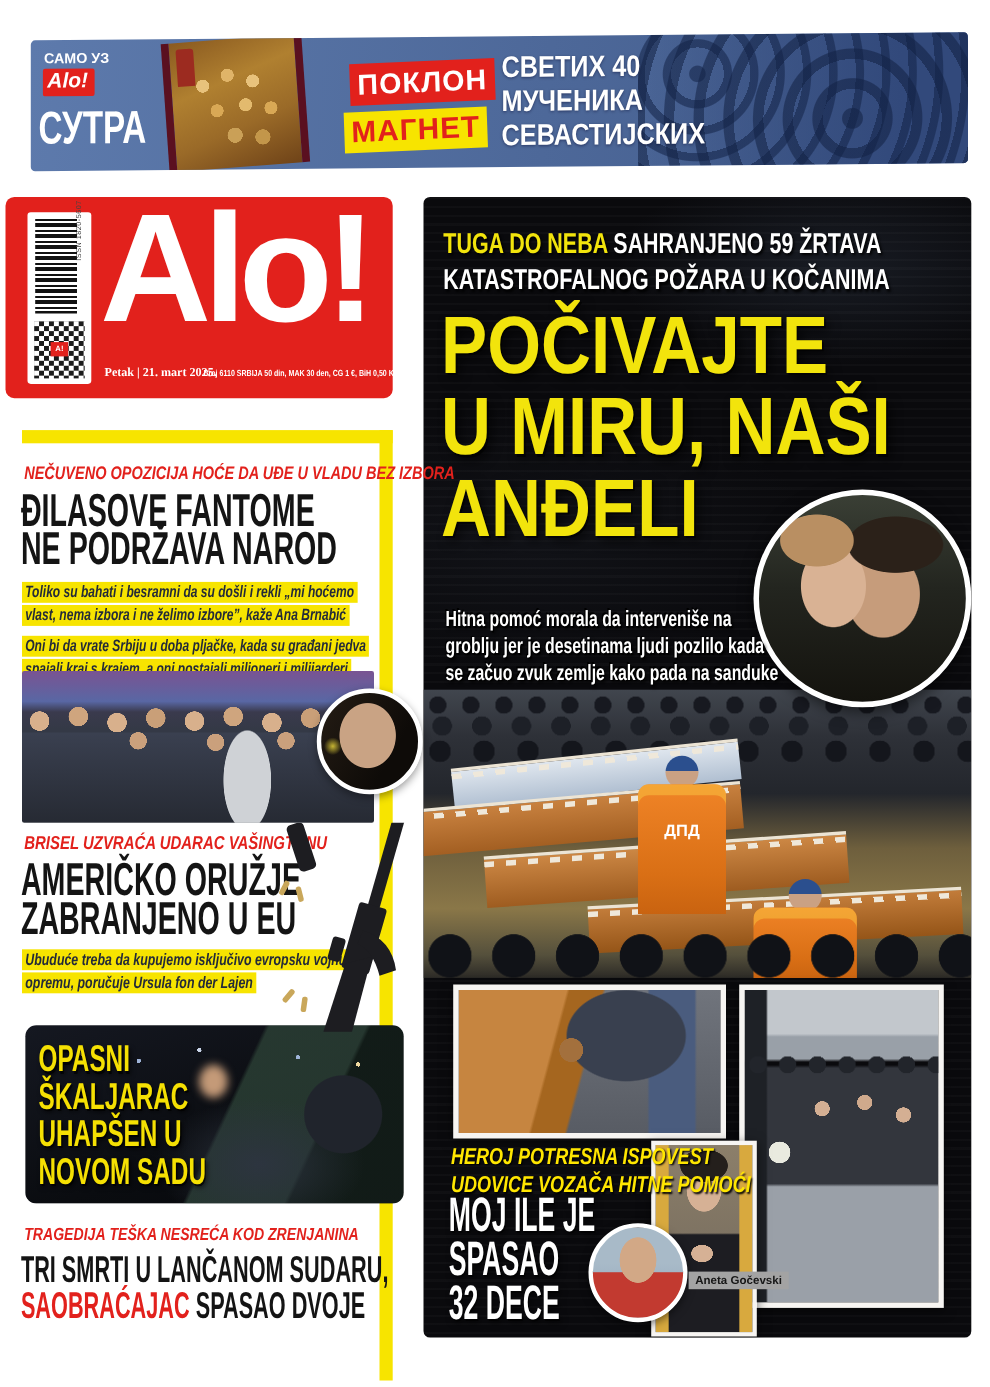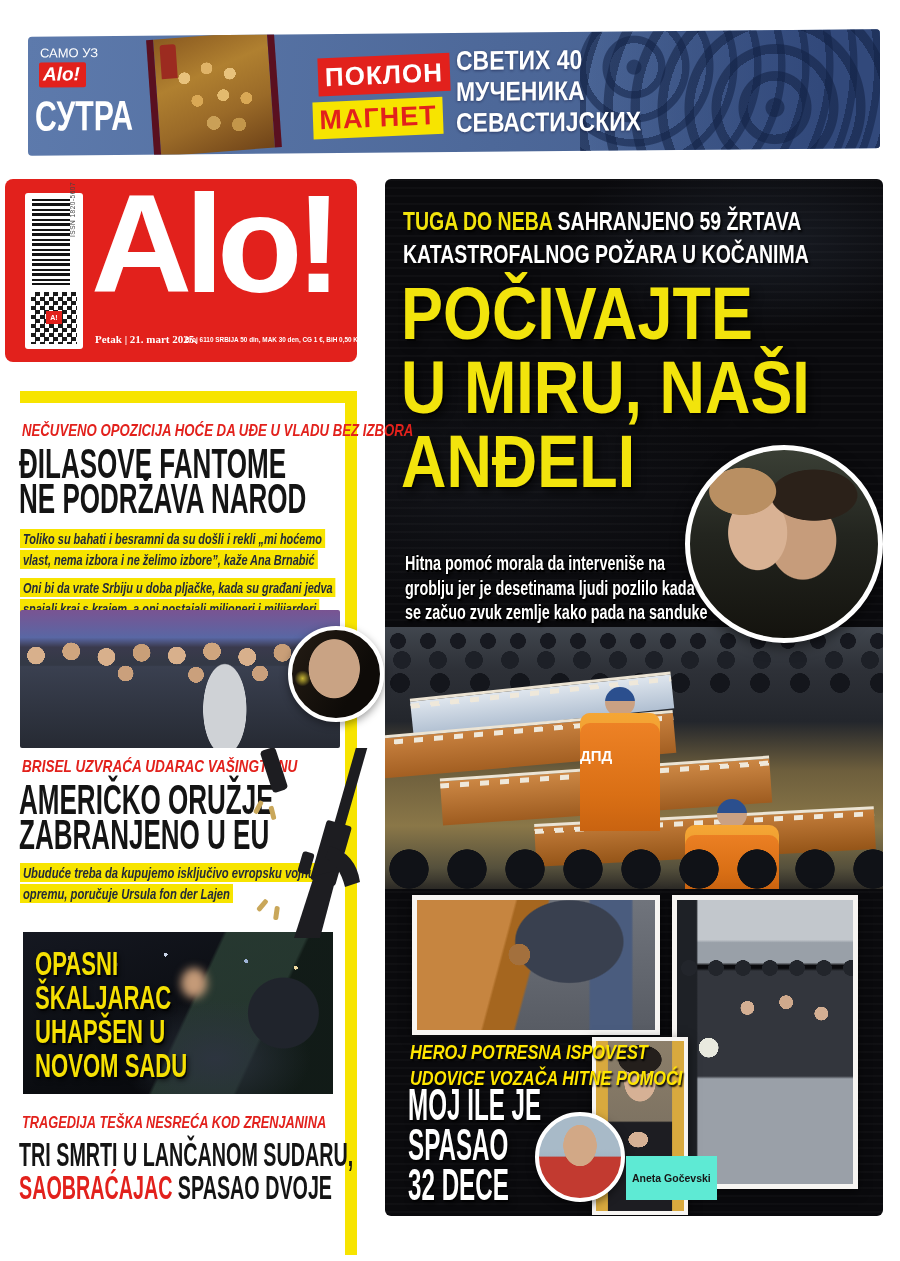--- a/index.html
+++ b/index.html
@@ -11,21 +11,21 @@
 
   
   .banner{left:28px;top:33px;width:852px;height:119px;border-radius:4px;
           background:linear-gradient(95deg,#5d7aac 0%,#4d6899 55%,#415a8a 100%);
           transform:skewY(-0.5deg);overflow:hidden;}
   .banner-crowd{position:absolute;right:0;top:0;width:300px;height:100%;
           background:
             repeating-radial-gradient(circle at 18% 30%, rgba(18,34,70,.55) 0 7px, transparent 8px 24px),
             repeating-radial-gradient(circle at 65% 65%, rgba(14,28,60,.5) 0 9px, transparent 10px 27px),
             linear-gradient(90deg, rgba(60,90,140,0) 0%, #32497b 80%);}
-  .samo-uz{left:12px;top:9px;color:#fff;font-weight:400;font-size:13px;}
+  .samo-uz{left:12px;top:9px;color:#fff;font-weight:700;font-size:13px;}
   .alo-badge{left:11px;top:26px;background:#e2211c;color:#fff;font-weight:900;font-style:italic;
              font-size:19px;padding:1px 6px 2px 4px;border-radius:2px;}
   .sutra{left:7px;top:56px;color:#fff;font-weight:900;font-size:42px;transform:scaleX(.72);
          transform-origin:left top;letter-spacing:0;}
   .martyr-icon{left:122px;top:0px;width:114px;height:117px;transform:rotate(-4deg);
           border-left:7px solid #5a1020;border-right:7px solid #5a1020;
           background:
             radial-gradient(circle 6px at 25% 35%, #e8c27c 97%, transparent),
             radial-gradient(circle 6px at 45% 28%, #e0b468 97%, transparent),
             radial-gradient(circle 6px at 65% 34%, #e8c27c 97%, transparent),
@@ -107,21 +107,21 @@
   .coffin.b{left:56px;top:140px;width:330px;height:44px;transform:rotate(-4deg);
           background:linear-gradient(#cc8744,#9e5c20);}
   .coffin.c{left:150px;top:188px;width:340px;height:40px;transform:rotate(-3deg);
           background:linear-gradient(#c27c3a,#955518);}
   .vest-man{position:absolute;}
   .vest-head{position:absolute;left:50%;transform:translateX(-50%);top:0;width:30px;height:30px;
           border-radius:50%;background:linear-gradient(180deg,#2b4f8e 0 45%, #caa183 46%);}
   .vest-body{position:absolute;left:0;top:26px;width:100%;bottom:0;border-radius:10px 10px 0 0;
           background:linear-gradient(180deg,#f08427,#d96f15 70%,#c96310);
           box-shadow:inset 0 10px 0 rgba(255,230,80,.35);}
-  .vest-label{position:absolute;left:0;top:42%;width:100%;color:#fff;
+  .vest-label{position:absolute;left:0;top:42%;width:100%;text-align:center;color:#fff;
           font-weight:900;font-size:15px;}
   .v1{left:195px;top:60px;width:80px;height:144px;}
   .v2{left:300px;top:172px;width:94px;height:92px;}
   .photo{border:5px solid #f7f5f2;box-shadow:0 3px 10px rgba(0,0,0,.55);}
   .photo-left{left:27px;top:716px;width:238px;height:130px;
           background:
             radial-gradient(circle 11px at 43% 42%, #a3703d 97%, transparent),
             radial-gradient(ellipse 55px 42px at 64% 32%, #39404f 97%, transparent),
             linear-gradient(90deg, transparent 72%, #4a5c7e 73% 90%, transparent 91%),
             linear-gradient(105deg, #c68540 0 36%, #a5661f 37% 48%, transparent 49%),
@@ -152,22 +152,22 @@
             linear-gradient(180deg,#a8bac8 0 40%, #8ba2b6 100%);}
   .photo-woman{left:207px;top:858px;width:88px;height:170px;border:4px solid #f7f5f2;z-index:5;
           box-shadow:0 3px 10px rgba(0,0,0,.55);
           background:
             radial-gradient(ellipse 22px 15px at 50% 11%, #241f1c 97%, transparent),
             radial-gradient(ellipse 16px 20px at 50% 24%, #d6b195 97%, transparent),
             radial-gradient(ellipse 10px 8px at 48% 58%, #d6b195 97%, transparent),
             linear-gradient(90deg, #d8a93e 0 13%, transparent 14% 86%, #d8a93e 87%),
             linear-gradient(0deg, #1d1d22 0 52%, transparent 53%),
             linear-gradient(180deg,#8c7f6a,#6f665a);}
-  .caption-aneta{left:241px;top:977px;background:#5eead4;color:#161616;font-weight:800;
-          font-size:10.5px;padding:16px 6px;z-index:8;white-space:nowrap;}
+  .caption-aneta{left:241px;top:977px;background:#a3a3a3;color:#161616;font-weight:800;
+          font-size:10.5px;padding:2px 6px;z-index:8;white-space:nowrap;}
 
   
   .ybar-top{left:20px;top:391px;width:337px;height:12px;background:#f7e400;}
   .ybar-side{left:345px;top:391px;width:12px;height:864px;background:#f7e400;}
   .kicker{font-style:italic;color:#e2211c;transform:scaleX(.8);transform-origin:left top;
           font-size:16.5px;}
   .kicker .tag{font-weight:900;}
   .kicker .rest{font-weight:700;}
   .lc-headline{font-weight:900;color:#141414;font-size:42px;line-height:35px;
           transform:scaleX(.62);transform-origin:left top;}
@@ -200,21 +200,21 @@
           background:
             radial-gradient(circle 8px at 12% 55%, rgba(240,220,60,.8), transparent),
             radial-gradient(ellipse 26px 30px at 48% 44%, #c9a384 97%, transparent),
             radial-gradient(circle 5px at 47% 55%, #5a2b20 97%, transparent),
             linear-gradient(120deg,#241c14,#0e0b08 70%);}
   .s2-kicker{left:22px;top:757px;font-size:17px;}
   .s2-headline{left:19px;top:782px;}
   .s2-para{left:20px;top:862px;width:410px;transform:scaleX(.75);transform-origin:left top;
           font-style:italic;font-weight:700;font-size:15px;line-height:21px;color:#232a38;}
   .rifle{left:248px;top:748px;width:150px;height:195px;z-index:2;}
-  .s3-photo{left:23px;top:932px;width:310px;height:162px;border-radius:0;overflow:hidden;
+  .s3-photo{left:23px;top:932px;width:344px;height:162px;border-radius:10px;overflow:hidden;
           background-color:#0a0d12;
           background-image:
             radial-gradient(circle 2px at 15% 16%, #f0d9a0 97%, transparent),
             radial-gradient(circle 2px at 30% 20%, #9fb4d8 97%, transparent),
             radial-gradient(circle 2px at 46% 14%, #c9d4e8 97%, transparent),
             radial-gradient(circle 2px at 72% 18%, #9fb4d8 97%, transparent),
             radial-gradient(circle 2px at 88% 22%, #f0d9a0 97%, transparent),
             radial-gradient(circle 36px at 84% 50%, #20242c 97%, transparent),
             radial-gradient(ellipse 95px 60px at 62% 78%, rgba(45,52,64,.95), transparent),
             linear-gradient(115deg, transparent 52%, rgba(42,62,52,.85) 53% 74%, rgba(18,28,24,.95) 75%),

